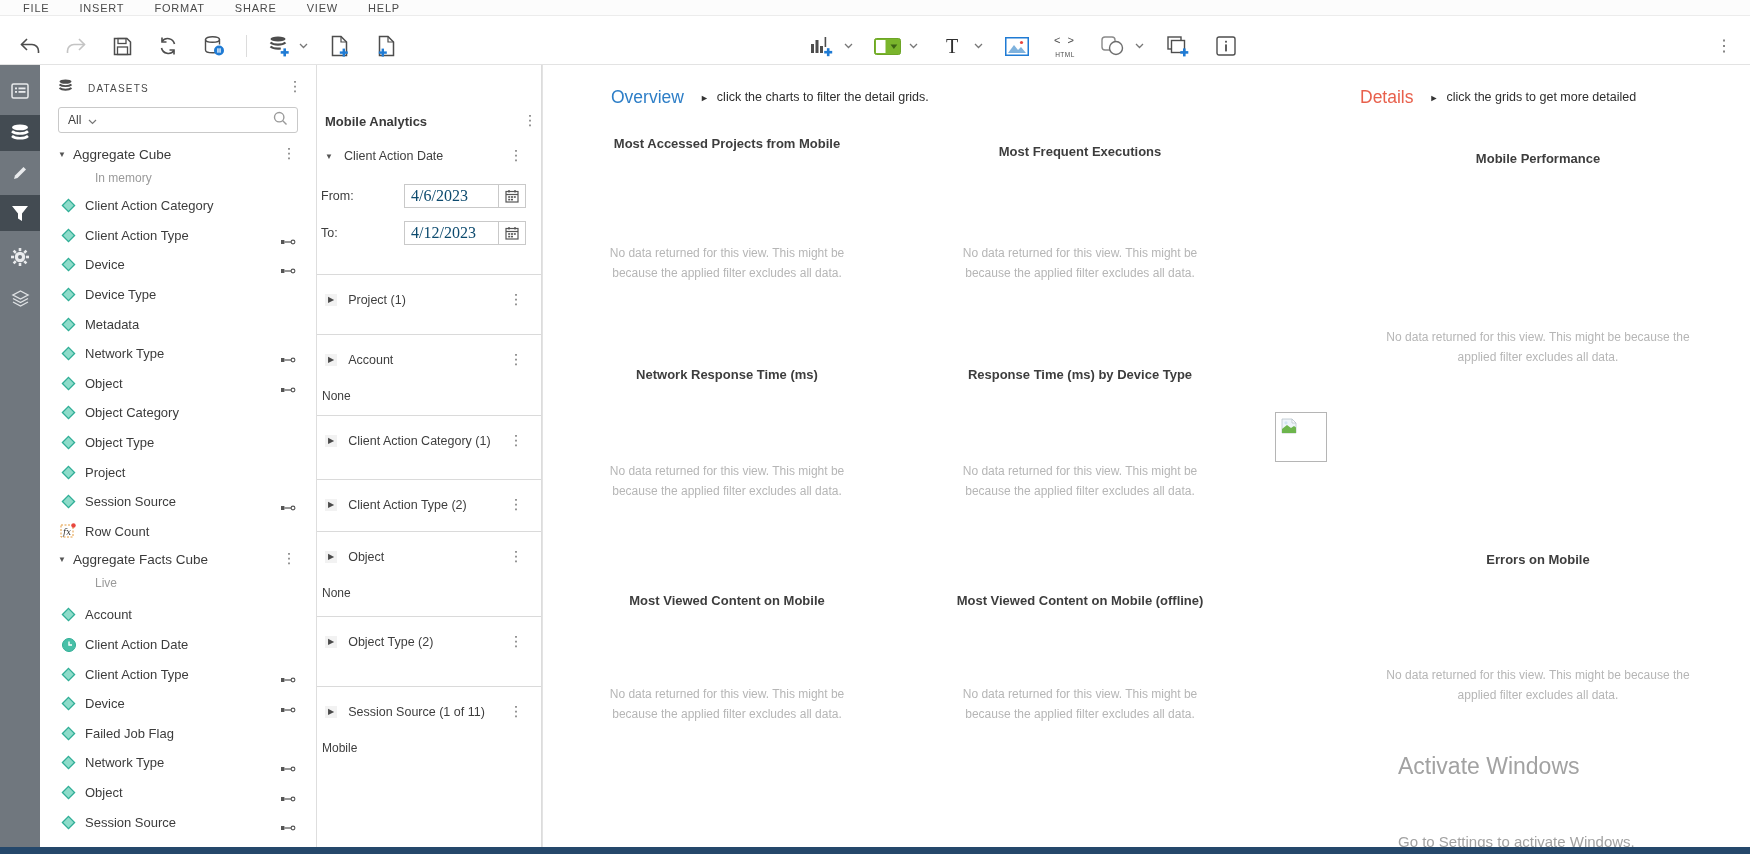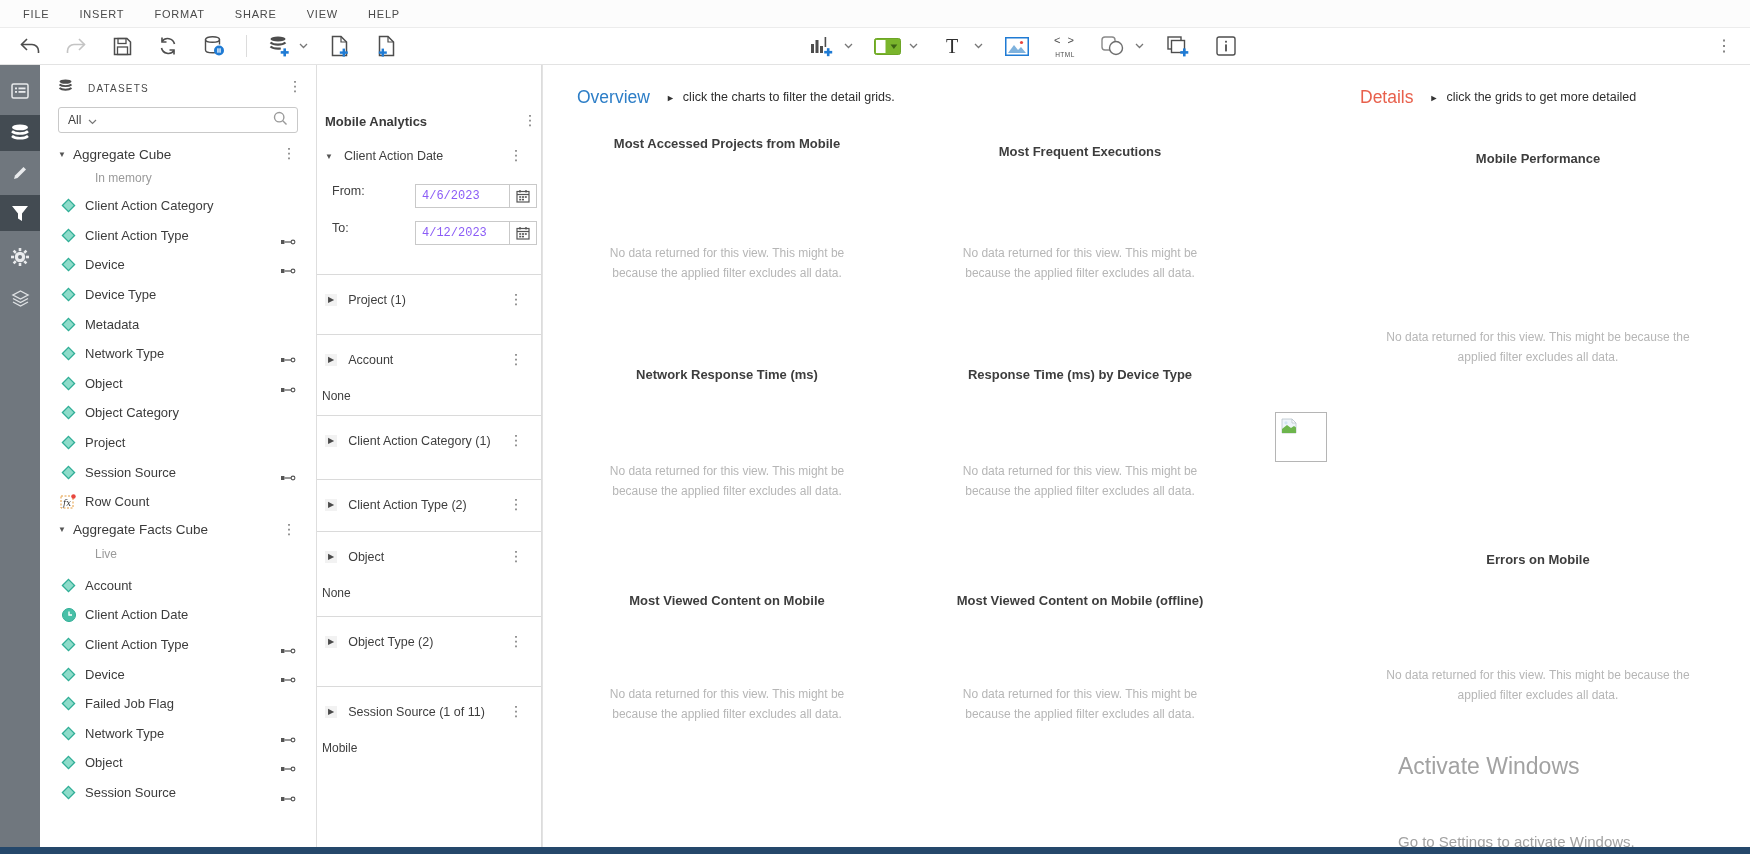--- a/index.html
+++ b/index.html
@@ -1,21 +1,21 @@
 <!DOCTYPE html>
 <html><head>
 <meta charset="utf-8">
 <style>
   * { margin:0; padding:0; box-sizing:border-box; }
   html,body { width:1750px; height:854px; }
   body { position:relative; overflow:hidden; background:#fff;
          font-family:"Liberation Sans", sans-serif; color:#3c3c3c; }
 
   
-  .menubar { position:absolute; left:0; top:0; width:1750px; height:28px;
+  .menubar { position:absolute; left:0; top:0; width:1750px; height:16px;
              background:#fcfcfc; border-bottom:1px solid #ececec;
              display:flex; align-items:center; padding-left:23px; gap:30px; }
   .menu-item { font-size:11px; letter-spacing:.8px; color:#4a4a4a; cursor:default; }
 
   
   .toolbar { position:absolute; left:0; top:28px; width:1750px; height:37px;
              background:#fff; border-bottom:1px solid #e3e3e3; }
   .tb-group { position:absolute; top:0; height:36px; display:flex; align-items:center; }
   .tb-left { left:16px; gap:18px; }
   .tb-center { left:808px; gap:20px; }
@@ -69,24 +69,24 @@
   .f-tab-label { font-size:11.5px; letter-spacing:1.2px; color:#4a4a4a; margin-left:7px; }
   .f-gray { position:absolute; left:103px; top:0; width:122px; height:27px; background:#d2d2d2; }
   .f-chapter { position:absolute; left:8px; top:46px; width:209px; height:20px;
                display:flex; align-items:center; }
   .f-chapter-name { font-size:13px; font-weight:bold; color:#3a3a3a; }
   .f-chapter-kebab { position:absolute; right:-3px; top:2px; }
   .f-datesec { position:absolute; left:0; top:82px; width:100%; }
   .f-sec-title { display:flex; align-items:center; padding-left:8px; position:relative; height:18px; }
   .f-sec-label { font-size:12.5px; color:#3e3e3e; margin-left:11px; }
   .fk { position:absolute; right:18px; top:1px; }
-  .f-row { position:absolute; left:15px; display:flex; }
+  .f-row { position:absolute; left:4px; display:flex; align-items:center; }
   .f-row-label { font-size:12.5px; color:#3e3e3e; width:83px; }
   .finput { width:94px; height:24px; border:1px solid #c9c9c9; border-right:none;
-            font-size:12px; color:#8b5cf6; padding:0 6px; font-family:Liberation Mono, monospace; }
+            font-size:16px; color:#0c4a6e; padding:0 6px; font-family:Liberation Serif, serif; }
   .fcal { width:28px; height:24px; border:1px solid #c9c9c9; background:#fff;
           display:inline-flex; align-items:center; justify-content:center; }
   .fsec { position:absolute; left:0; width:100%; border-top:1px solid #dadada; }
   .fsec .f-sec-title { margin-top:16px; }
   .tri8 { font-size:8px; color:#4a4a4a; background:#f2f2f2; padding:2px 3px; line-height:1; }
   .fsec-value { font-size:12px; color:#3e3e3e; margin:20px 0 0 5px; }
 
   
   .cv-divider { position:absolute; left:542px; top:65px; width:1px; height:782px; background:#e3e3e3; }
   .sec-header { position:absolute; top:86px; height:22px; display:flex; align-items:center; }
@@ -439,20 +439,28 @@
             </svg>
           </span>
           <span class="ds-label">Object Category</span>
         </div>
         <div class="ds-row">
           <span class="ds-ic">
             <svg width="17" height="17" viewBox="0 0 17 17">
               <rect x="4.2" y="4.2" width="8.6" height="8.6" fill="#8edcca" stroke="#2fae96" stroke-width="1.3" transform="rotate(45 8.5 8.5)"></rect>
             </svg>
           </span>
+          <span class="ds-label">Object Type</span>
+        </div>
+        <div class="ds-row">
+          <span class="ds-ic">
+            <svg width="17" height="17" viewBox="0 0 17 17">
+              <rect x="4.2" y="4.2" width="8.6" height="8.6" fill="#8edcca" stroke="#2fae96" stroke-width="1.3" transform="rotate(45 8.5 8.5)"></rect>
+            </svg>
+          </span>
           <span class="ds-label">Project</span>
         </div>
         <div class="ds-row">
           <span class="ds-ic">
             <svg width="17" height="17" viewBox="0 0 17 17">
               <rect x="4.2" y="4.2" width="8.6" height="8.6" fill="#8edcca" stroke="#2fae96" stroke-width="1.3" transform="rotate(45 8.5 8.5)"></rect>
             </svg>
           </span>
           <span class="ds-label">Session Source</span>
           <span class="ds-link"><svg width="15" height="8" viewBox="0 0 15 8">
@@ -670,21 +678,21 @@
           <span class="f-sec-label">Session Source (1 of 11)</span>
           <span class="kebab fk">⋮</span>
         </div>
         <div class="fsec-value">Mobile</div>
       </div>
     </div>
 </div>
 
 <div class="cv-divider"></div>
 
-<div class="sec-header" style="left:577px">
+<div class="sec-header" style="left:611px">
   <span class="sec-title blue">Overview</span>
   <span class="sec-arrow">►</span>
   <span class="sec-caption">click the charts to filter the detail grids.</span>
 </div>
 <div class="sec-header" style="left:1360px">
   <span class="sec-title red">Details</span>
   <span class="sec-arrow">►</span>
   <span class="sec-caption">click the grids to get more detailed</span>
 </div>
 

